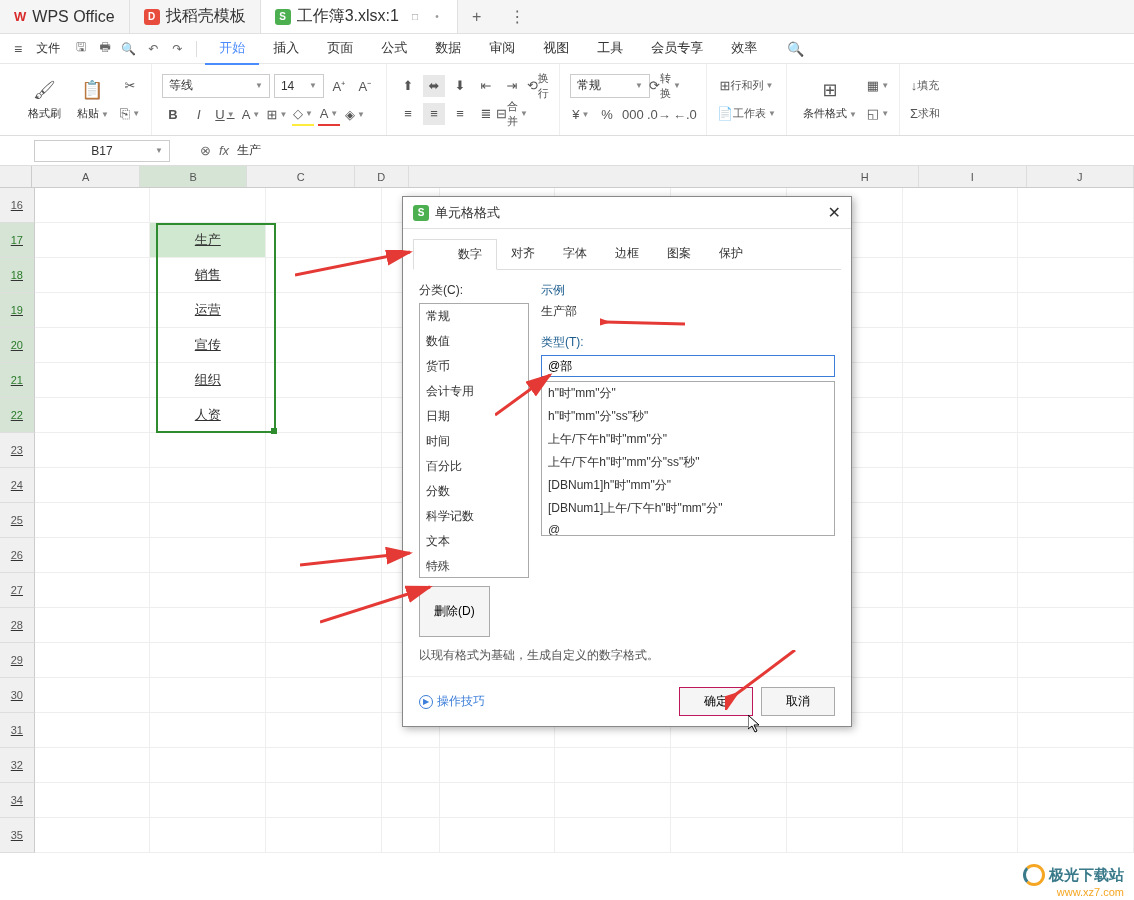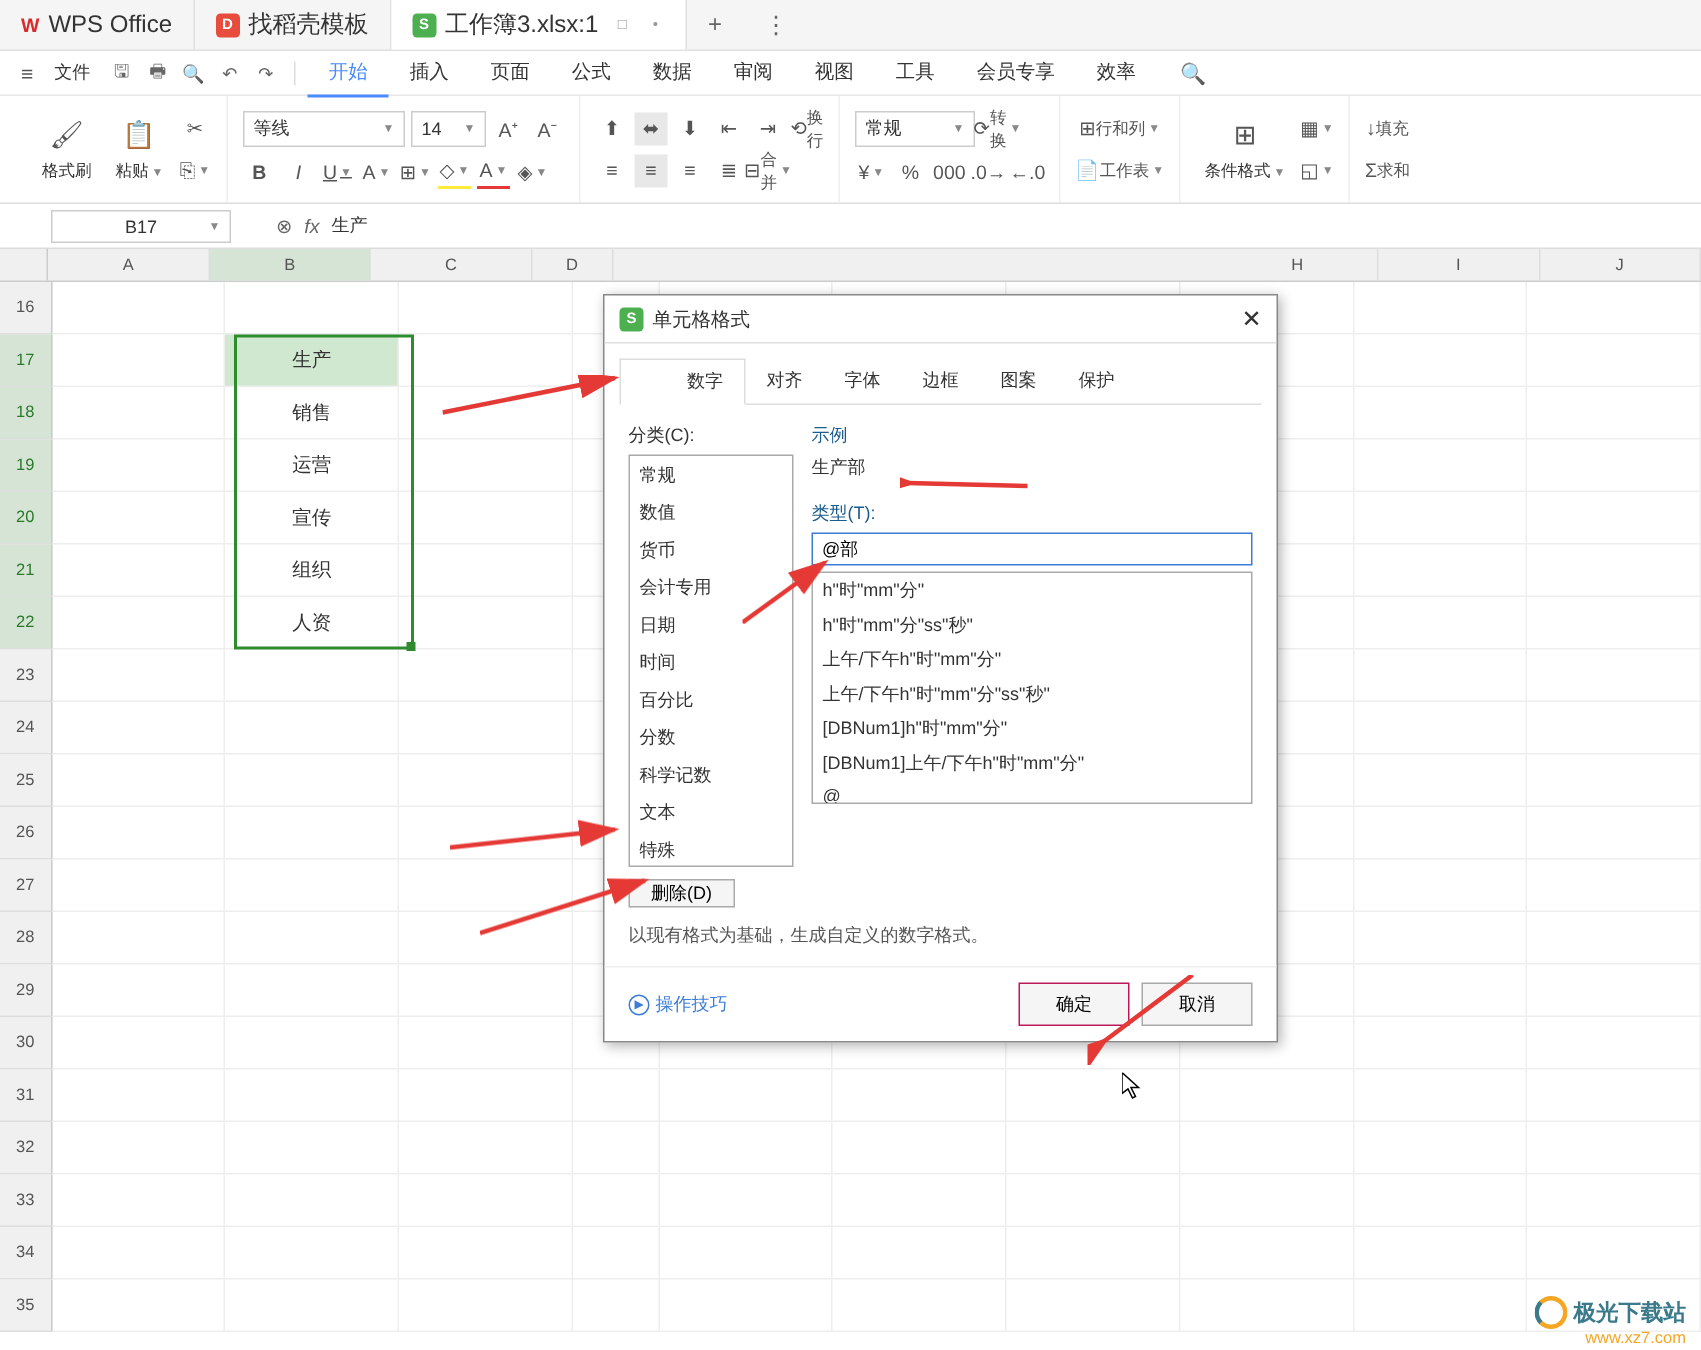--- a/index.html
+++ b/index.html
@@ -40,32 +40,32 @@
 .font-select.size { width: 50px; }
 .fmt-btn { width: 22px; height: 22px; display: flex; align-items: center; justify-content: center; font-size: 13px; color: #555; }
 .fmt-btn.bold { font-weight: bold; }
 .fmt-btn.italic { font-style: italic; }
 .fmt-btn.underline { text-decoration: underline; }
 .sel-label { font-size: 11px; }
 .dd { font-size: 8px; color: #888; margin-left: 2px; }
 
 
 .formula-bar { height: 30px; display: flex; align-items: center; border-bottom: 1px solid #ddd; padding: 0 4px; }
-.cell-ref { width: 120px; height: 22px; border: 1px solid #ccc; display: flex; align-items: center; justify-content: center; font-size: 12px; position: relative; margin-left: 30px; }
+.cell-ref { width: 136px; height: 22px; border: 1px solid #ccc; display: flex; align-items: center; justify-content: center; font-size: 12px; position: relative; margin-left: 30px; }
 .cell-ref .dd2 { position: absolute; right: 6px; font-size: 8px; color: #888; }
 .fb-icons { display: flex; align-items: center; gap: 8px; margin-left: 30px; font-size: 13px; color: #666; }
 .fb-input { flex: 1; padding: 0 8px; font-size: 12px; }
 
 
 .grid-area { position: relative; overflow: hidden; height: 734px; }
 .col-headers { display: flex; height: 22px; background: #f0f0f0; border-bottom: 1px solid #ccc; }
 .corner { width: 36px; border-right: 1px solid #ccc; }
 .col-h { width: 120px; text-align: center; line-height: 22px; border-right: 1px solid #ddd; font-size: 11px; color: #555; }
 .col-h.sel { background: #d6e4d6; }
-.rows { position: relative; }
+.rows { position: relative; text-decoration: underline; }
 .row { display: flex; height: 35px; }
 .row-h { width: 36px; background: #f0f0f0; border-right: 1px solid #ccc; border-bottom: 1px solid #ddd; display: flex; align-items: center; justify-content: center; font-size: 11px; color: #555; }
 .row-h.sel { background: #d6e4d6; color: #2a7a2a; }
 .cell { width: 120px; border-right: 1px solid #eee; border-bottom: 1px solid #eee; display: flex; align-items: center; justify-content: center; font-size: 13px; }
 .sel-range { position: absolute; border: 2px solid #2e8b2e; pointer-events: none; }
 .sel-handle { position: absolute; width: 6px; height: 6px; background: #2e8b2e; right: -3px; bottom: -3px; }
 .active-cell { background: #d0e8d0; }
 
 
 .dialog { position: absolute; left: 402px; top: 196px; width: 450px; background: #fff; border: 1px solid #888; box-shadow: 2px 2px 8px rgba(0,0,0,0.3); }
@@ -80,21 +80,21 @@
 .dlg-label { font-size: 12px; margin-bottom: 4px; }
 .cat-list { width: 110px; height: 275px; border: 1px solid #aaa; overflow-y: auto; }
 .cat-item { padding: 4px 6px; font-size: 12px; cursor: pointer; }
 .right-col { flex: 1; }
 .example { font-size: 12px; color: #1a5c8e; margin-bottom: 4px; }
 .example-val { font-size: 12px; margin-bottom: 14px; }
 .type-label { font-size: 12px; color: #1a5c8e; margin-bottom: 4px; }
 .type-input { width: 100%; height: 22px; border: 1px solid #3b7dd8; padding: 0 6px; font-size: 12px; }
 .fmt-list { width: 100%; height: 155px; border: 1px solid #aaa; margin-top: 4px; overflow-y: auto; }
 .fmt-item { padding: 3px 6px; font-size: 12px; }
-.delete-btn { margin-top: 8px; padding: 0 14px; border: 1px solid #aaa; background: #f5f5f5; font-size: 12px; }
+.delete-btn { margin-top: 8px; padding: 16px 14px; border: 1px solid #aaa; background: #f5f5f5; font-size: 12px; }
 .hint { margin-top: 10px; font-size: 12px; color: #555; }
 .dlg-footer { display: flex; align-items: center; justify-content: space-between; padding: 10px 16px; border-top: 1px solid #eee; }
 .tips-link { color: #3b7dd8; font-size: 12px; display: flex; align-items: center; gap: 4px; }
 .tips-link .circ { width: 14px; height: 14px; border: 1px solid #3b7dd8; border-radius: 50%; display: flex; align-items: center; justify-content: center; font-size: 8px; }
 .dlg-btns { display: flex; gap: 8px; }
 .dlg-btn { padding: 5px 24px; border: 1px solid #aaa; background: #f5f5f5; font-size: 12px; cursor: pointer; }
 .dlg-btn.primary { border: 1px solid #be185d; }
 
 
 .arrow { position: absolute; pointer-events: none; }
@@ -508,33 +508,20 @@
         <div class="cell"></div>
         <div class="cell" style="width: 60px;"></div>
         <div class="cell"></div>
         <div class="cell"></div>
         <div class="cell"></div>
         <div class="cell"></div>
         <div class="cell"></div>
         <div class="cell"></div>
       </div>
       <div class="row">
-        <div class="row-h">33</div>
-        <div class="cell"></div>
-        <div class="cell"></div>
-        <div class="cell"></div>
-        <div class="cell" style="width: 60px;"></div>
-        <div class="cell"></div>
-        <div class="cell"></div>
-        <div class="cell"></div>
-        <div class="cell"></div>
-        <div class="cell"></div>
-        <div class="cell"></div>
-      </div>
-      <div class="row">
         <div class="row-h">34</div>
         <div class="cell"></div>
         <div class="cell"></div>
         <div class="cell"></div>
         <div class="cell" style="width: 60px;"></div>
         <div class="cell"></div>
         <div class="cell"></div>
         <div class="cell"></div>
         <div class="cell"></div>
         <div class="cell"></div>

